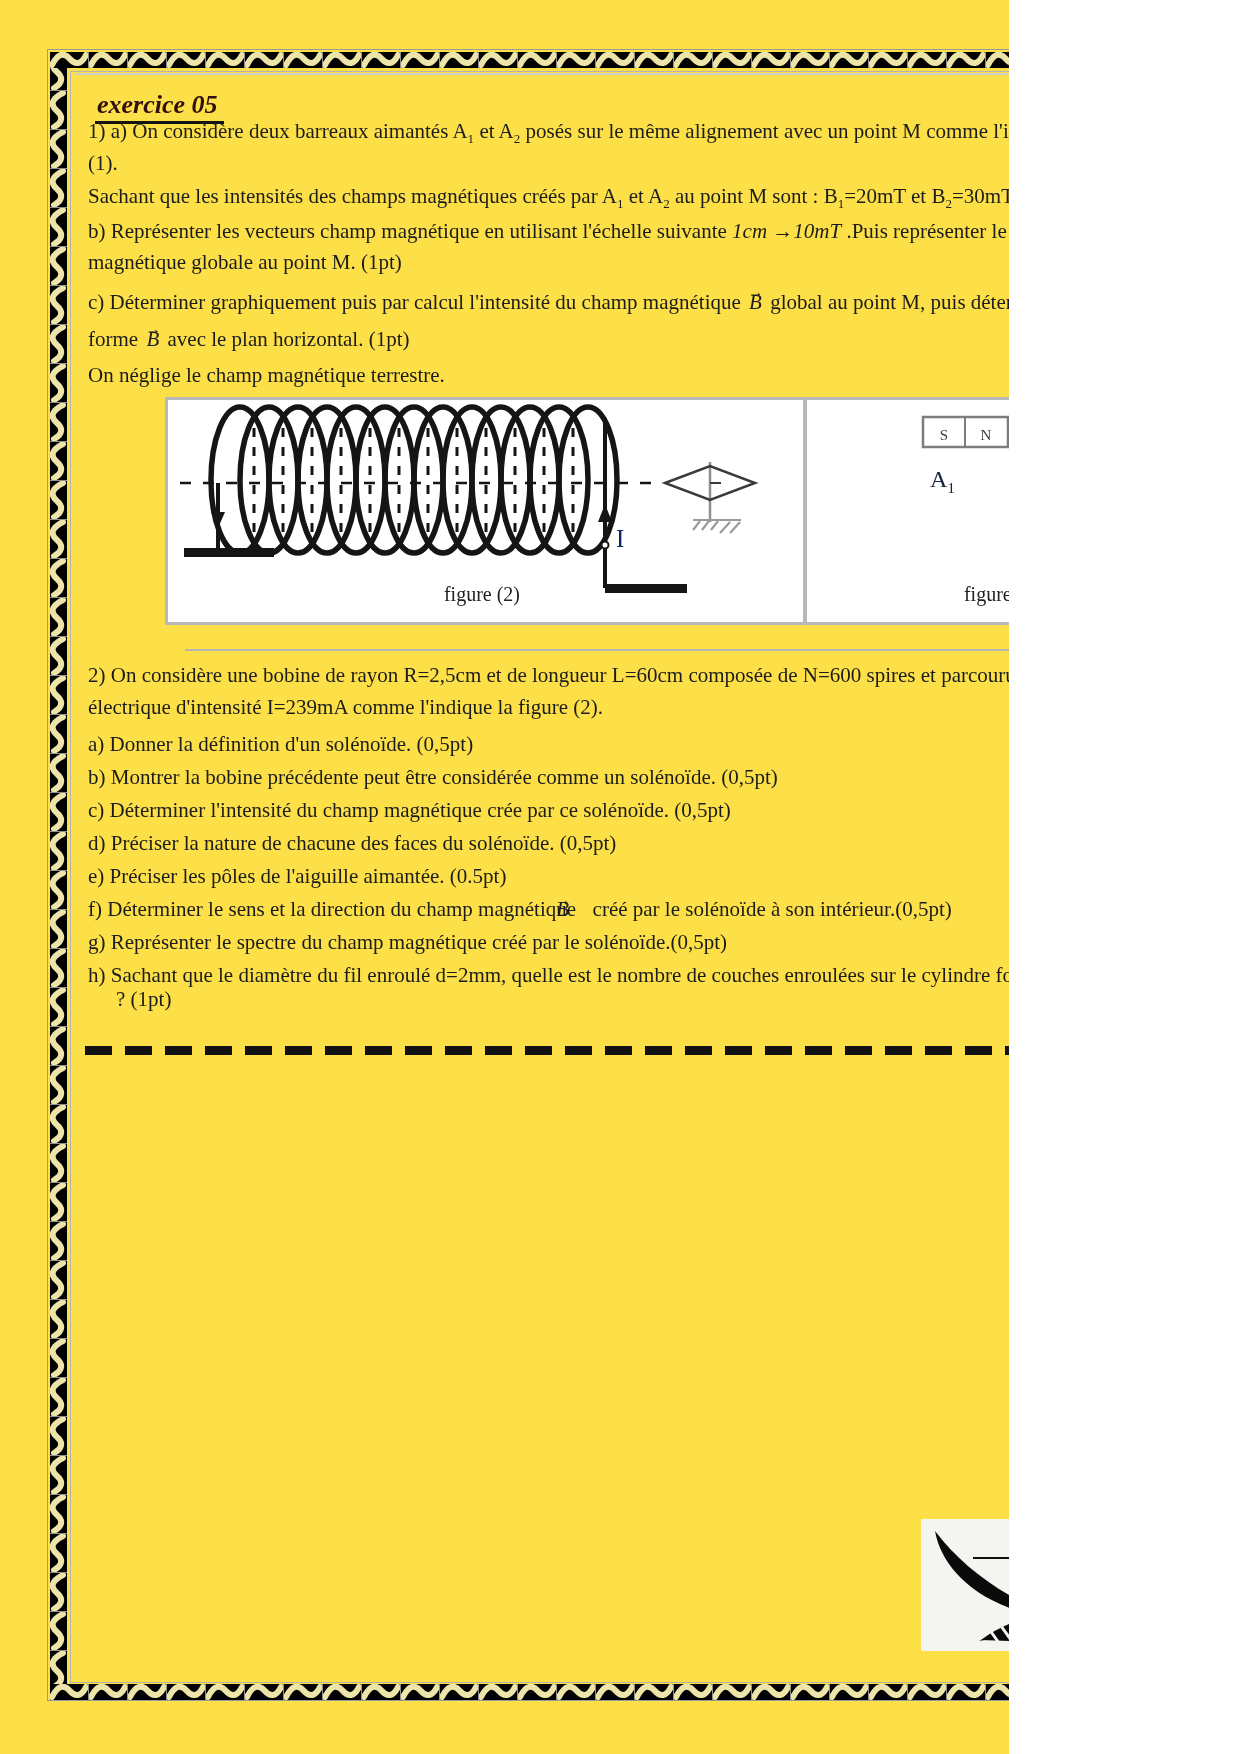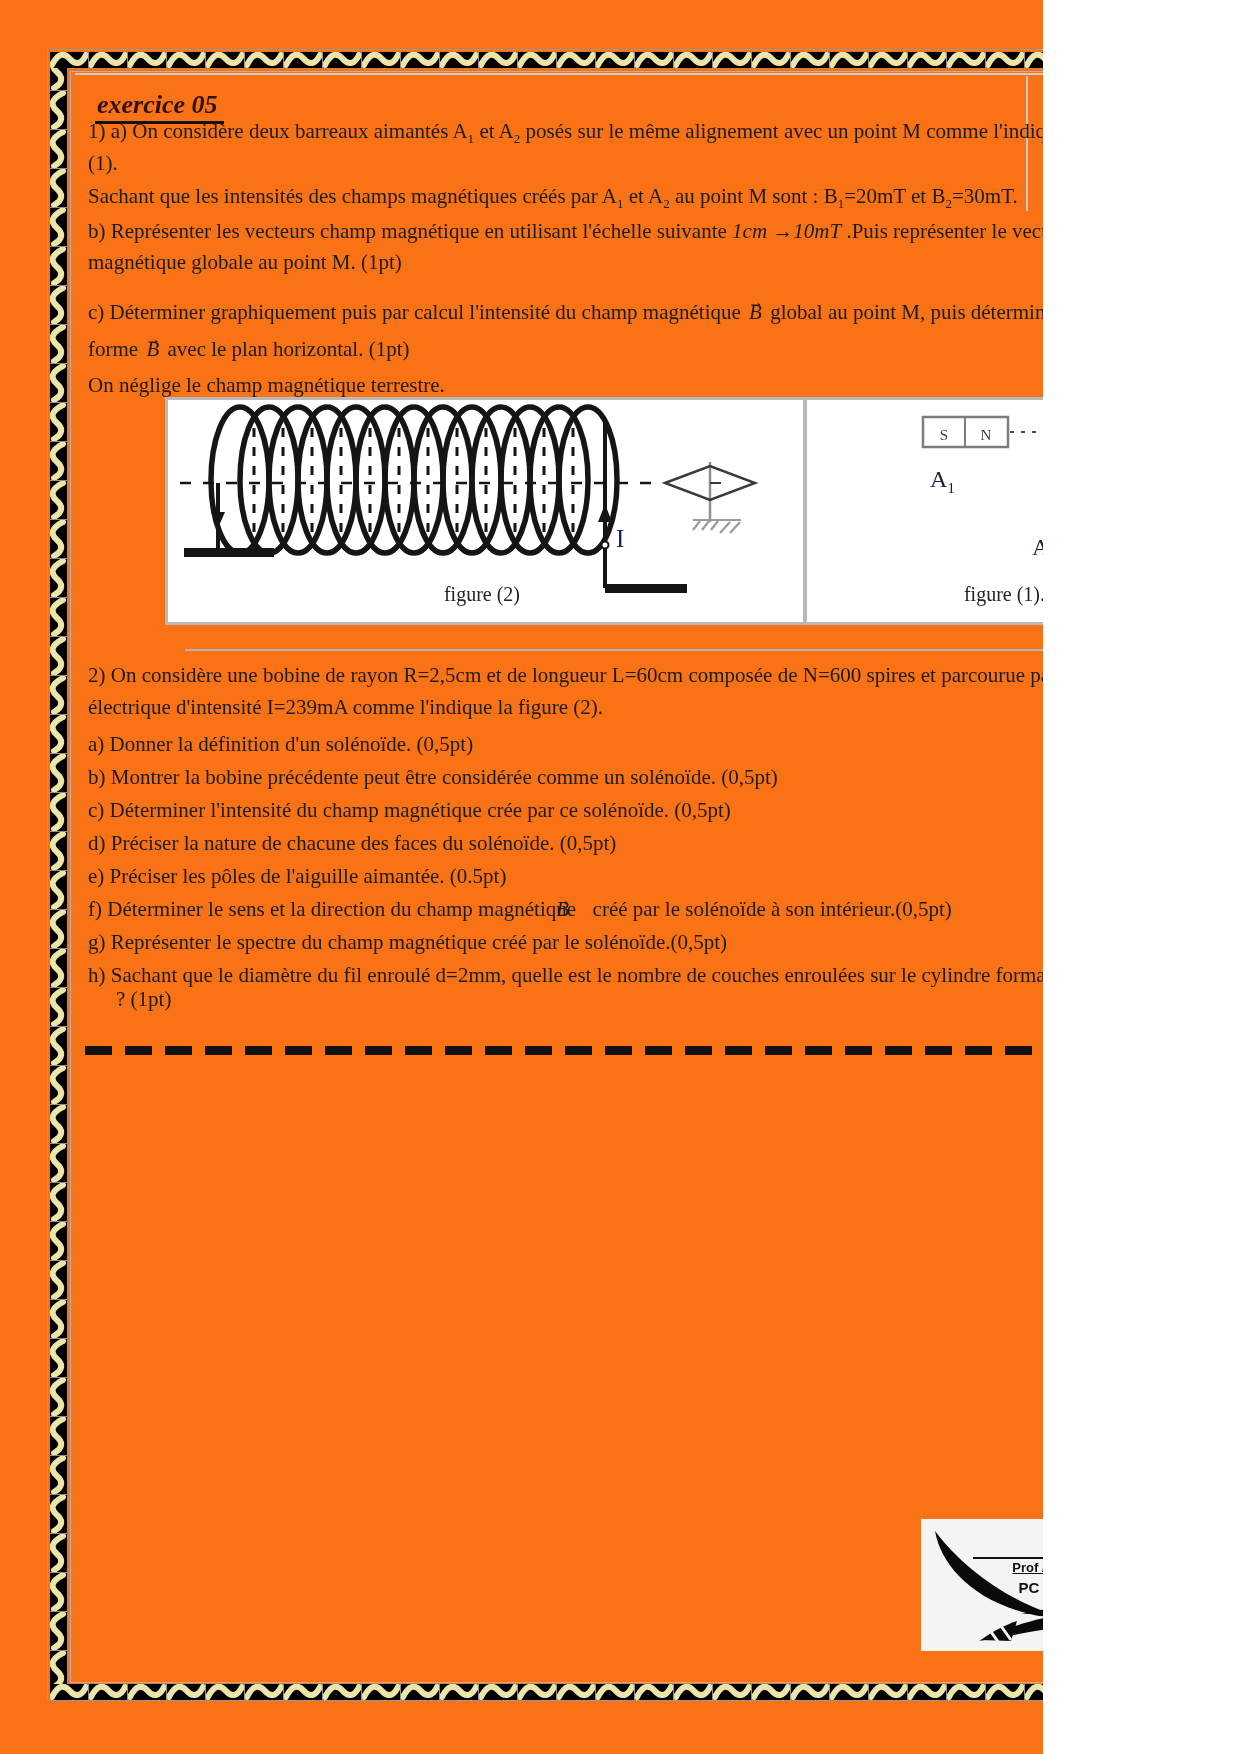--- a/index.html
+++ b/index.html
@@ -1,17 +1,17 @@
 <!DOCTYPE html>
 <html><head>
 <meta charset="utf-8">
 <style>
   html,body{margin:0;padding:0;background:#fff;}
-  #page{position:relative;width:1009px;height:1754px;background:#f97316;overflow:hidden;
-        font-family:"Liberation Serif","DejaVu Serif",serif;color:#1c1c1c;padding-left:34px;}
+  #page{position:relative;width:1009px;height:1754px;background:#fde047;overflow:hidden;
+        font-family:"Liberation Serif","DejaVu Serif",serif;color:#1c1c1c;}
 
   
   .outer-line{position:absolute;left:47px;top:49px;width:1144px;height:1650px;border:1px solid #9a9a9a;}
   .inner-line{position:absolute;left:70px;top:71px;width:1100px;height:1610px;border:1px solid #b3b3b3;}
   .wave-strip{position:absolute;background:#000;display:flex;overflow:hidden;}
   .wave-strip.h{flex-direction:row;height:16px;width:1140px;left:50px;}
   .wave-strip.v{flex-direction:column;width:17px;height:1648px;top:52px;}
   .wave-strip.top{top:52px;} .wave-strip.bottom{top:1684px;}
   .wave-strip.left{left:50px;} .wave-strip.right{left:1173px;}
   .wcell{flex:0 0 auto;background:#000;display:block;line-height:0;}
@@ -23,21 +23,21 @@
   .artifact-hline{position:absolute;left:75px;top:73px;width:1092px;height:2px;background:#cdcdcd;}
   .artifact-vline{position:absolute;left:1026px;top:76px;width:2px;height:135px;background:#c6c6c6;}
 
   
   .title{position:absolute;left:95px;top:90px;font-size:26px;font-weight:bold;font-style:italic;
          color:#30100e;border-bottom:3px solid #141414;padding:0 6px 1px 2px;}
   .textblock{position:absolute;left:88px;width:1078px;font-size:21px;line-height:31.5px;}
   #intro{top:116px;}
   .para{margin:0;}
   .para.m2{margin-top:2px;} .para.m3{margin-top:3px;}
-  .para.tall{line-height:37px;margin-top:15px;}
+  .para.tall{line-height:37px;margin-top:5px;}
   .note{margin-top:2px;width:962px;text-align:left;}
   .r-i{font-style:italic;}
   sub.rsub{font-size:0.62em;line-height:0;}
   .vec{display:inline-block;position:relative;font-style:italic;padding:0 3px;}
   .vec .varr{position:absolute;top:-0.62em;left:2px;font-size:0.72em;font-style:normal;}
 
   
   #figure-box{position:absolute;left:165px;top:397px;width:977px;height:222px;border:3px solid #b9b9b9;background:#fff;}
   #figure-box svg.fig{position:absolute;left:0;top:0;width:977px;height:222px;}
   .fig-caption{position:absolute;font-size:20px;color:#222;text-align:right;top:183px;}

